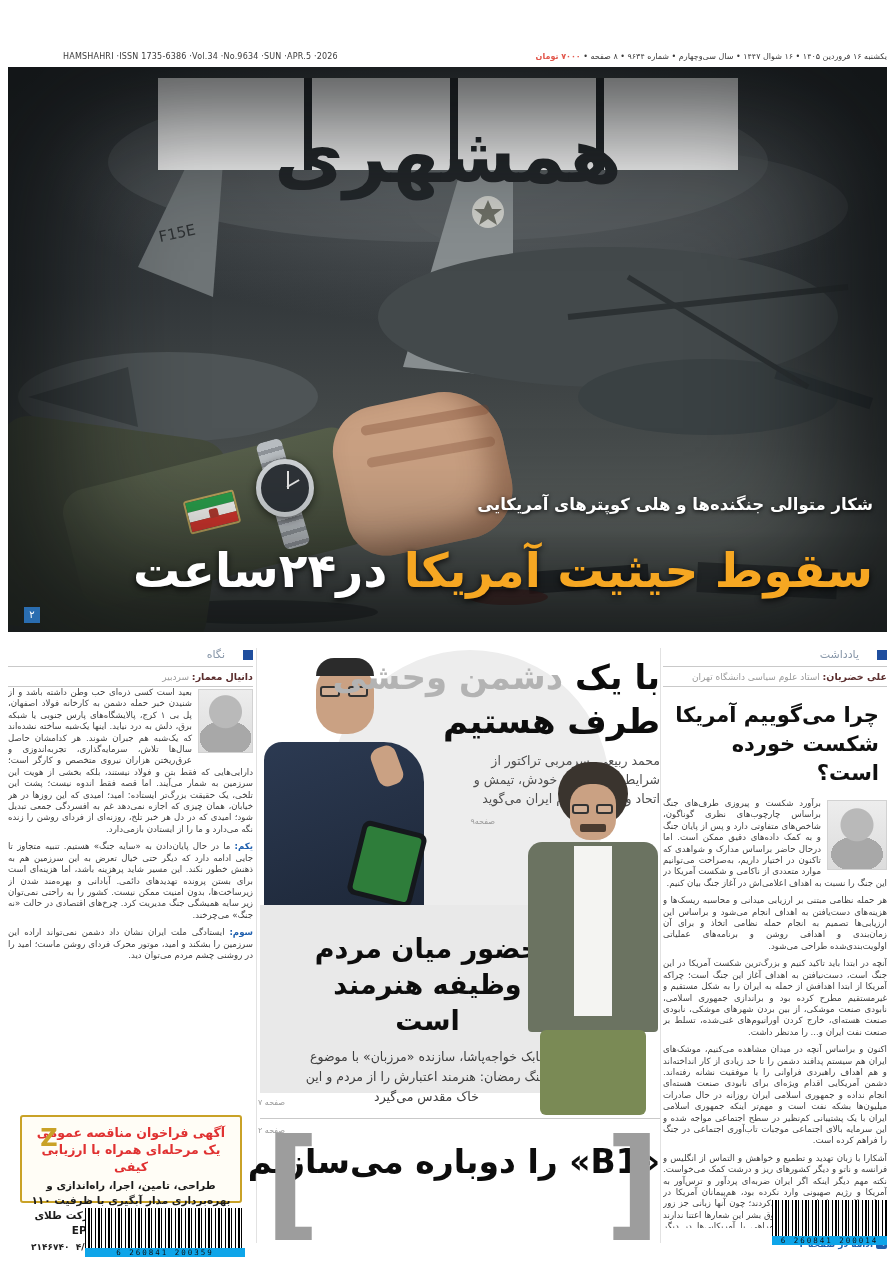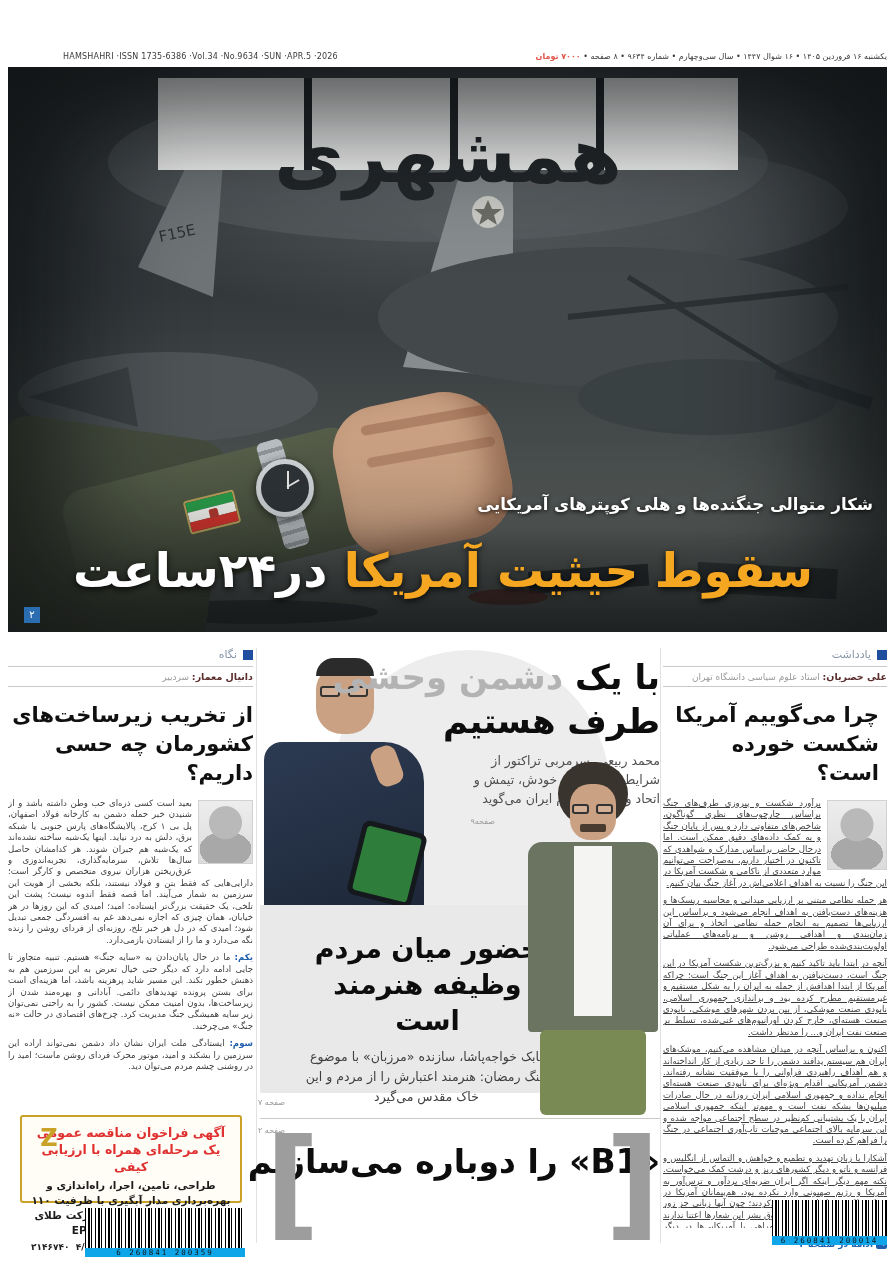--- a/index.html
+++ b/index.html
@@ -18,29 +18,29 @@
   #hero{left:8px;top:67px;width:879px;height:565px;overflow:hidden;
     background:
       radial-gradient(ellipse 700px 260px at 52% 18%, #5a5f62 0%, rgba(90,95,98,0) 60%),
       linear-gradient(180deg,#2d3134 0%,#33383b 40%,#474c4c 68%,#585d5b 82%,#3c403f 100%);}
   .vignette{left:0;top:0;width:100%;height:100%;box-shadow:inset 0 0 120px 60px rgba(10,12,13,.75);}
   .tile{background:#fdfdfd;height:92px;}
   #masthead-text{font-weight:bold;color:#23272a;font-size:76px;line-height:92px;white-space:nowrap;}
   .tilegap{background:#22262a;width:8px;height:92px;}
 
   .kicker{color:#fff;font-weight:bold;text-align:right;text-shadow:0 1px 4px rgba(0,0,0,.9);}
-  #main-headline{font-weight:800;font-size:47px;line-height:52px;white-space:nowrap;text-align:center;
+  #main-headline{font-weight:800;font-size:47px;line-height:52px;white-space:nowrap;text-align:right;
     text-shadow:0 2px 6px rgba(0,0,0,.85);}
   #main-headline .y{color:#f6a722;}
   #main-headline .w{color:#ffffff;}
 
   .pagebox{background:#2a6db0;color:#fff;font-size:10px;width:16px;height:16px;line-height:16px;text-align:center;}
 
   
-  .section-row{display:flex;flex-direction:row-reverse;align-items:center;gap:6px;}
+  .section-row{display:flex;flex-direction:row-reverse;align-items:center;gap:18px;}
   .bluesq{width:10px;height:10px;background:#1f4e9e;}
   .section-label{color:#8796a8;font-size:11px;}
   .byline{font-size:9px;color:#9a9a9a;text-align:right;}
   .byline b{color:#5a2c2c;font-size:9.5px;}
   .colhead{font-weight:800;color:#101010;font-size:21px;line-height:29px;text-align:right;}
   .bodytext{font-size:8.6px;line-height:11.4px;color:#3d3d3d;text-align:justify;overflow:hidden;}
   .bodytext p{margin:0 0 6px 0;}
   .lead{color:#1f5fae;font-weight:bold;}
   .authorpic{float:right;width:60px;height:70px;margin:2px 0 4px 6px;background:
      radial-gradient(circle at 50% 35%, #b9b9b9 0 16px, transparent 17px),
@@ -184,21 +184,21 @@
       <span class="bluesq"></span>
       <span class="section-label">یادداشت</span>
     </div>
     <div class="hairline" style="margin-top:5px;"></div>
     <div class="byline rtl" style="margin-top:4px;">
       <b>علی خضریان:</b>
       <span>استاد علوم سیاسی دانشگاه تهران</span>
     </div>
     <div class="hairline" style="margin-top:4px;"></div>
     <h2 class="colhead rtl" style="margin:14px 8px 10px 0;">چرا می‌گوییم آمریکا شکست خورده است؟</h2>
-    <div class="bodytext rtl" style="height:430px;text-decoration:underline;">
+    <div class="bodytext rtl" style="height:430px;">
       <div class="authorpic"></div>
       <p>برآورد شکست و پیروزی طرف‌های جنگ براساس چارچوب‌های نظری گوناگون، شاخص‌های متفاوتی دارد و پس از پایان جنگ و به کمک داده‌های دقیق ممکن است. اما درحال حاضر براساس مدارک و شواهدی که تاکنون در اختیار داریم، به‌صراحت می‌توانیم موارد متعددی از ناکامی و شکست آمریکا در این جنگ را نسبت به اهداف اعلامی‌اش در آغاز جنگ بیان کنیم.</p>
       <p>هر حمله نظامی مبتنی بر ارزیابی میدانی و محاسبه ریسک‌ها و هزینه‌های دست‌یافتن به اهداف انجام می‌شود و براساس این ارزیابی‌ها تصمیم به انجام حمله نظامی اتخاذ و برای آن زمان‌بندی و اهدافی روشن و برنامه‌های عملیاتی اولویت‌بندی‌شده طراحی می‌شود.</p>
       <p>آنچه در ابتدا باید تاکید کنیم و بزرگ‌ترین شکست آمریکا در این جنگ است، دست‌نیافتن به اهداف آغاز این جنگ است؛ چراکه آمریکا از ابتدا اهدافش از حمله به ایران را به شکل مستقیم و غیرمستقیم مطرح کرده بود و براندازی جمهوری اسلامی، نابودی صنعت موشکی، از بین بردن شهرهای موشکی، نابودی صنعت هسته‌ای، خارج کردن اورانیوم‌های غنی‌شده، تسلط بر صنعت نفت ایران و... را مدنظر داشت.</p>
       <p>اکنون و براساس آنچه در میدان مشاهده می‌کنیم، موشک‌های ایران هم سیستم پدافند دشمن را تا حد زیادی از کار انداخته‌اند و هم اهداف راهبردی فراوانی را با موفقیت نشانه رفته‌اند. دشمن آمریکایی اقدام ویژه‌ای برای نابودی صنعت هسته‌ای انجام نداده و جمهوری اسلامی ایران روزانه در حال صادرات میلیون‌ها بشکه نفت است و مهم‌تر اینکه جمهوری اسلامی ایران با یک پشتیبانی کم‌نظیر در سطح اجتماعی مواجه شده و این سرمایه بالای اجتماعی موجبات تاب‌آوری اجتماعی در جنگ را فراهم کرده است.</p>
       <p>آشکارا با زبان تهدید و تطمیع و خواهش و التماس از انگلیس و فرانسه و ناتو و دیگر کشورهای ریز و درشت کمک می‌خواست. نکته مهم دیگر اینکه اگر ایران ضربه‌ای پردآور و ترس‌آور به آمریکا و رژیم صهیونی وارد نکرده بود، هم‌پیمانان آمریکا در حمله نظامی به ایران تردید نمی‌کردند؛ چون آنها زبانی جز زور نمی‌فهمند و در برابر دفاع از حقوق بشر این شعارها اعتنا ندارند و دلیلش نیز سابقه آنها در همراهی با آمریکایی‌ها در دیگر جنایات جنگی در سطح جهانی است.</p>
     </div>
     <div class="rtl" style="margin-top:2px;">
       <span class="continue">
         <span class="icn">◀</span>
@@ -215,21 +215,20 @@
     <div class="section-row">
       <span class="bluesq"></span>
       <span class="section-label">نگاه</span>
     </div>
     <div class="hairline" style="margin-top:5px;"></div>
     <div class="byline rtl" style="margin-top:4px;">
       <b>دانیال معمار:</b>
       <span>سردبیر</span>
     </div>
     <div class="hairline" style="margin-top:4px;"></div>
-    <h2 class="colhead rtl" style="margin:14px 0 10px 0;">از تخریب زیرساخت‌های کشورمان چه حسی داریم؟</h2>
     <div class="bodytext rtl" style="height:330px;">
       <div class="authorpic" style="width:55px;height:64px;"></div>
       <p>بعید است کسی ذره‌ای حب وطن داشته باشد و از شنیدن خبر حمله دشمن به کارخانه فولاد اصفهان، پل بی ۱ کرج، پالایشگاه‌های پارس جنوبی یا شبکه برق، دلش به درد نیاید. اینها یک‌شبه ساخته نشده‌اند که یک‌شبه هم جبران شوند. هر کدامشان حاصل سال‌ها تلاش، سرمایه‌گذاری، تجربه‌اندوزی و عرق‌ریختن هزاران نیروی متخصص و کارگر است؛ دارایی‌هایی که فقط بتن و فولاد نیستند، بلکه بخشی از هویت این سرزمین به شمار می‌آیند. اما قصه فقط اندوه نیست؛ پشت این تلخی، یک حقیقت بزرگ‌تر ایستاده: امید؛ امیدی که این روزها در هر خیابان، همان چیزی که اجازه نمی‌دهد غم به افسردگی جمعی تبدیل شود؛ امیدی که در دل هر خبر تلخ، روزنه‌ای از فردای روشن را زنده نگه می‌دارد و ما را از ایستادن بازمی‌دارد.</p>
       <p><span class="lead">یکم:</span> <span>ما در حال پایان‌دادن به «سایه جنگ» هستیم. تنبیه متجاوز تا جایی ادامه دارد که دیگر حتی خیال تعرض به این سرزمین هم به ذهنش خطور نکند. این مسیر شاید پرهزینه باشد، اما هزینه‌ای است برای بستن پرونده تهدیدهای دائمی. آبادانی و بهره‌مند شدن از زیرساخت‌ها، بدون امنیت ممکن نیست. کشور را به راحتی نمی‌توان زیر سایه همیشگی جنگ مدیریت کرد. چرخ‌های اقتصادی در حالت «نه جنگ» می‌چرخند.</span></p>
       <p><span class="lead">سوم:</span> <span>ایستادگی ملت ایران نشان داد دشمن نمی‌تواند اراده این سرزمین را بشکند و امید، موتور محرک فردای روشن ماست؛ امید را در روشنی چشم مردم می‌توان دید.</span></p>
     </div>
   </div>
 
   <div id="ad-box" class="abs" style="left:20px;top:1115px;width:222px;height:88px;">
     <div class="ad-logo">Z</div>

